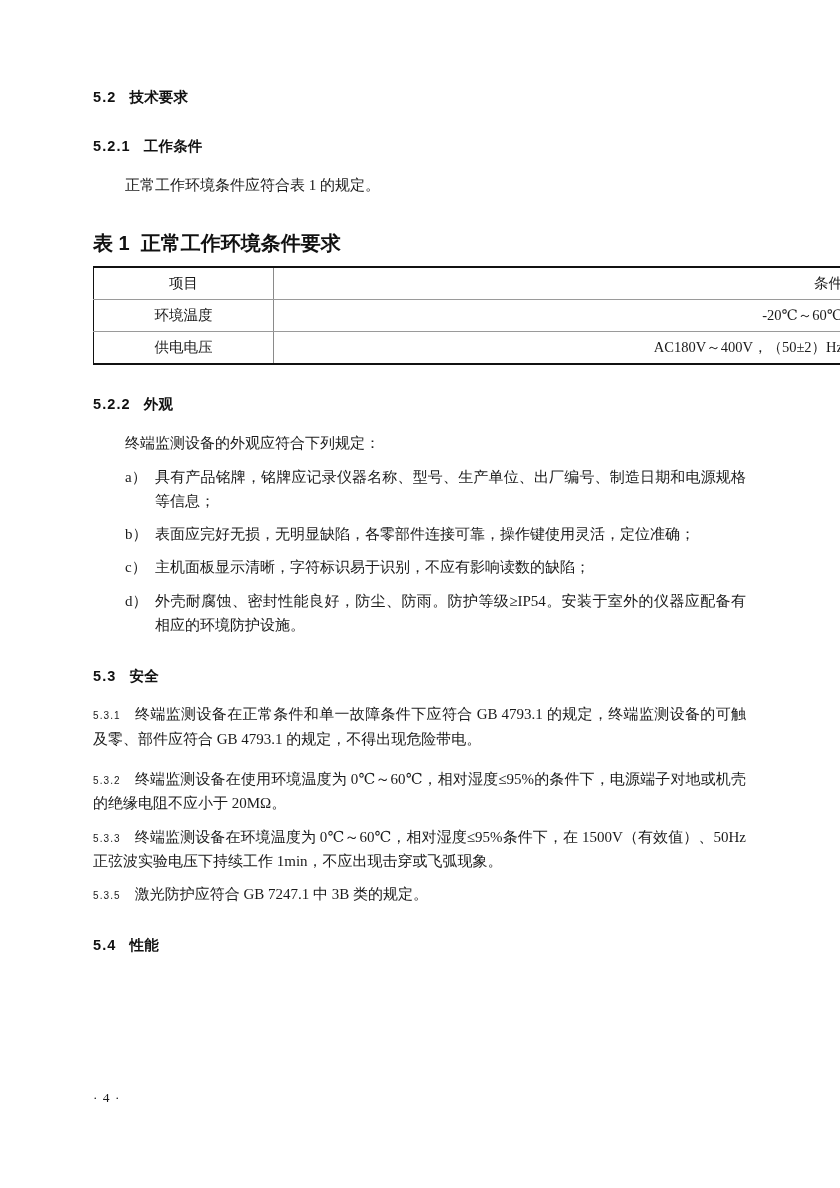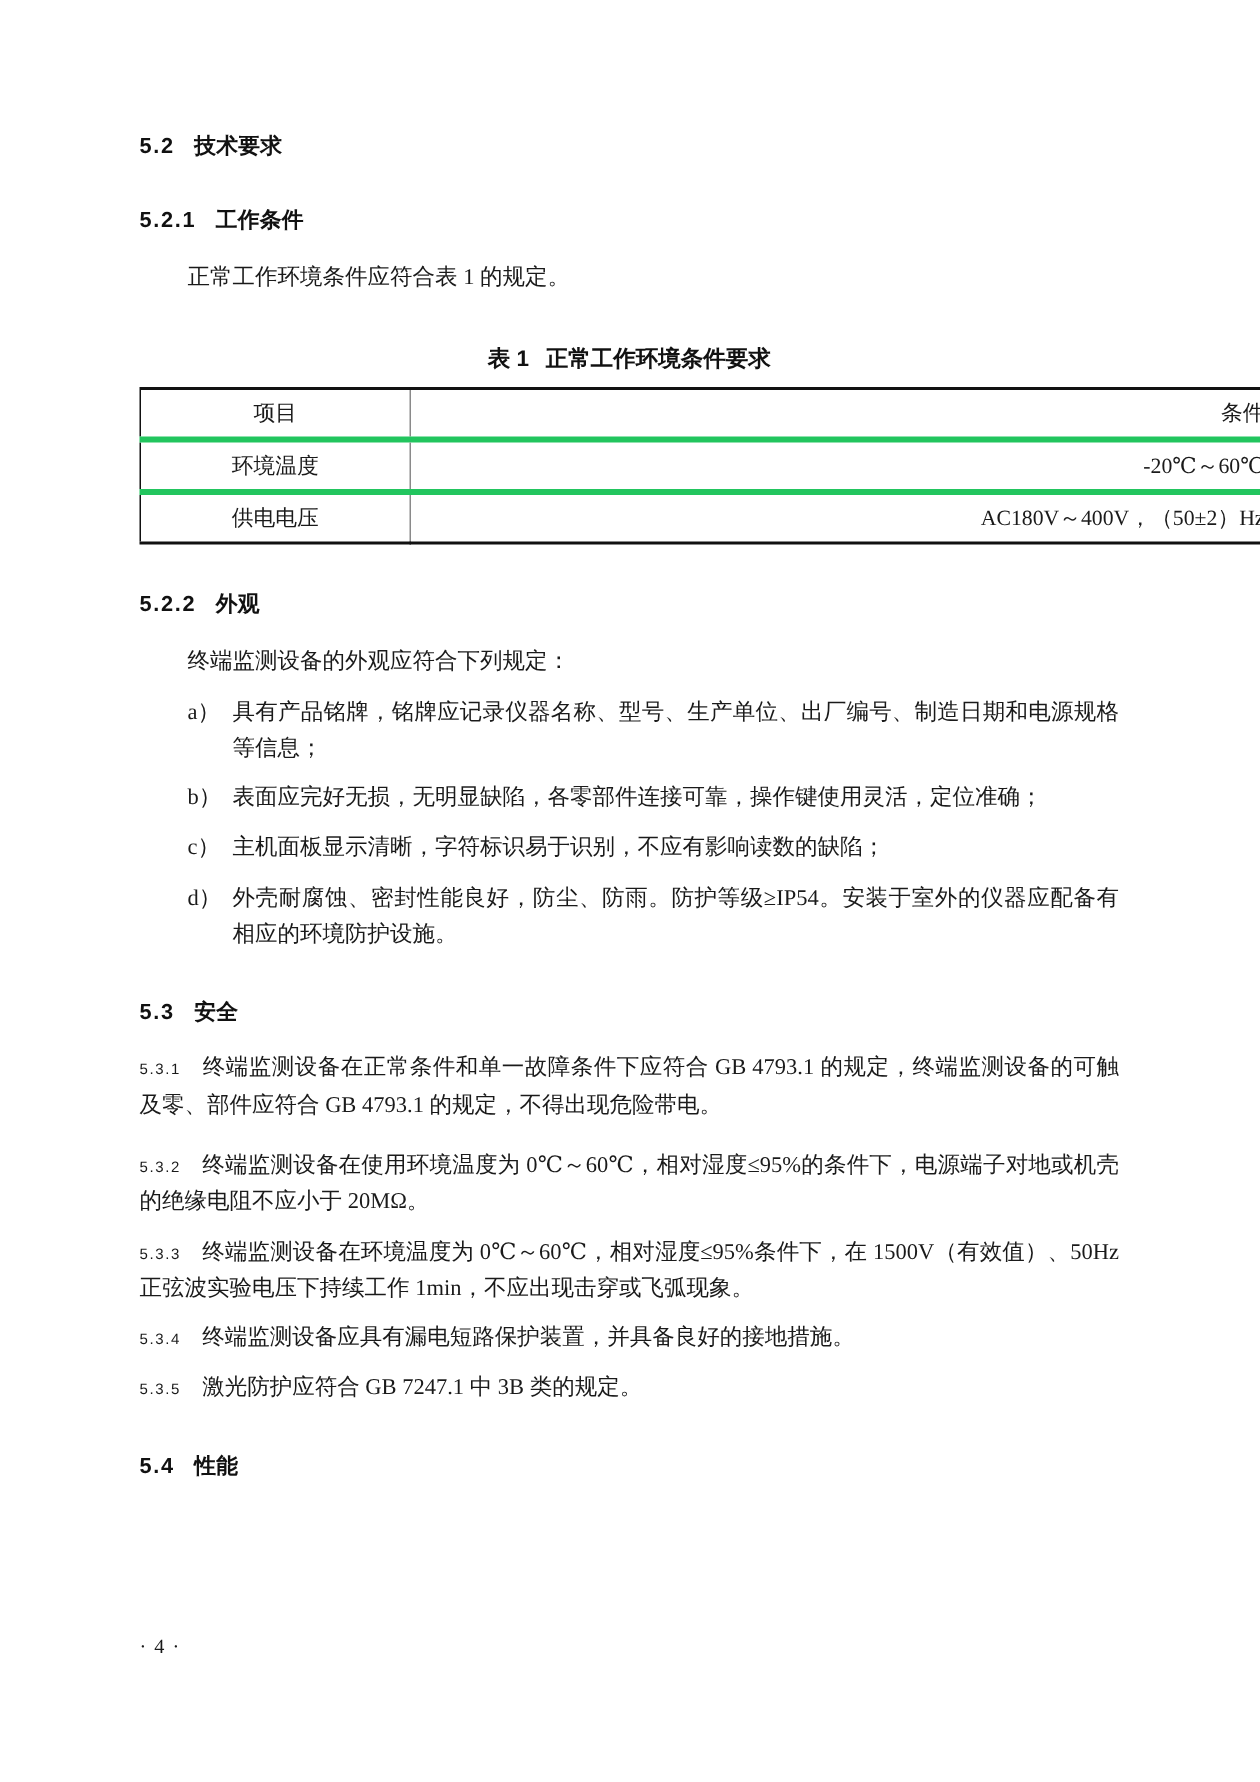--- a/index.html
+++ b/index.html
@@ -63,43 +63,43 @@
     letter-spacing: 1.1px;
     font-family: "Liberation Sans", "DejaVu Sans", sans-serif;
     font-size: 10px;
     font-weight: normal;
   }
   .para-flush .pgap { display: inline-block; width: 14px; }
   .tight { margin-top: 9px; }
 
   
   .tbl-caption {
-    text-align: center;
+    text-align: left;
     font-family: "Liberation Sans", "DejaVu Sans", sans-serif;
     font-weight: bold;
-    font-size: 15px;
+    font-size: 20px;
     margin-top: 33px;
     margin-bottom: 9px;
     color: #111;
   }
   .tbl-caption .cgap { display: inline-block; width: 11px; }
 
   
   table.spec {
     border-collapse: collapse;
     width: 755px;
     margin: 0 auto;
     table-layout: fixed;
     border-top: 2.2px solid #111;
     border-bottom: 2.2px solid #111;
     border-left: 1.6px solid #111;
     border-right: 1.6px solid #111;
   }
   table.spec td {
-    border-top: 4px solid #22c55e;
+    border-top: 1px solid #22c55e;
     border-bottom: 1px solid #9a9a9a;
     border-right: 1px solid #8a8a8a;
     text-align: center;
     font-size: 14.5px;
     height: 31px;
     padding: 0 4px;
     color: #1a1a1a;
     vertical-align: middle;
   }
   table.spec td:last-child { border-right: none; text-align: right; }
@@ -208,23 +208,20 @@
     </p>
 
     <p class="para para-flush">
       <span class="pnum">5.3.2</span><span class="pgap"></span><span>终端监测设备在使用环境温度为 0℃～60℃，相对湿度≤95%的条件下，电源端子对地或机壳的绝缘电阻不应小于 20MΩ。</span>
     </p>
 
     <p class="para para-flush tight">
       <span class="pnum">5.3.3</span><span class="pgap"></span><span>终端监测设备在环境温度为 0℃～60℃，相对湿度≤95%条件下，在 1500V（有效值）、50Hz 正弦波实验电压下持续工作 1min，不应出现击穿或飞弧现象。</span>
     </p>
 
-    <p class="para para-flush tight">
-      <span class="pnum">5.3.4</span><span class="pgap"></span><span>终端监测设备应具有漏电短路保护装置，并具备良好的接地措施。</span>
-    </p>
 
     <p class="para para-flush tight">
       <span class="pnum">5.3.5</span><span class="pgap"></span><span>激光防护应符合 GB 7247.1 中 3B 类的规定。</span>
     </p>
 
     <div class="h-sec h-lvl3">
       <span class="num">5.4</span><span class="gap"></span><span>性能</span>
     </div>
 
 

